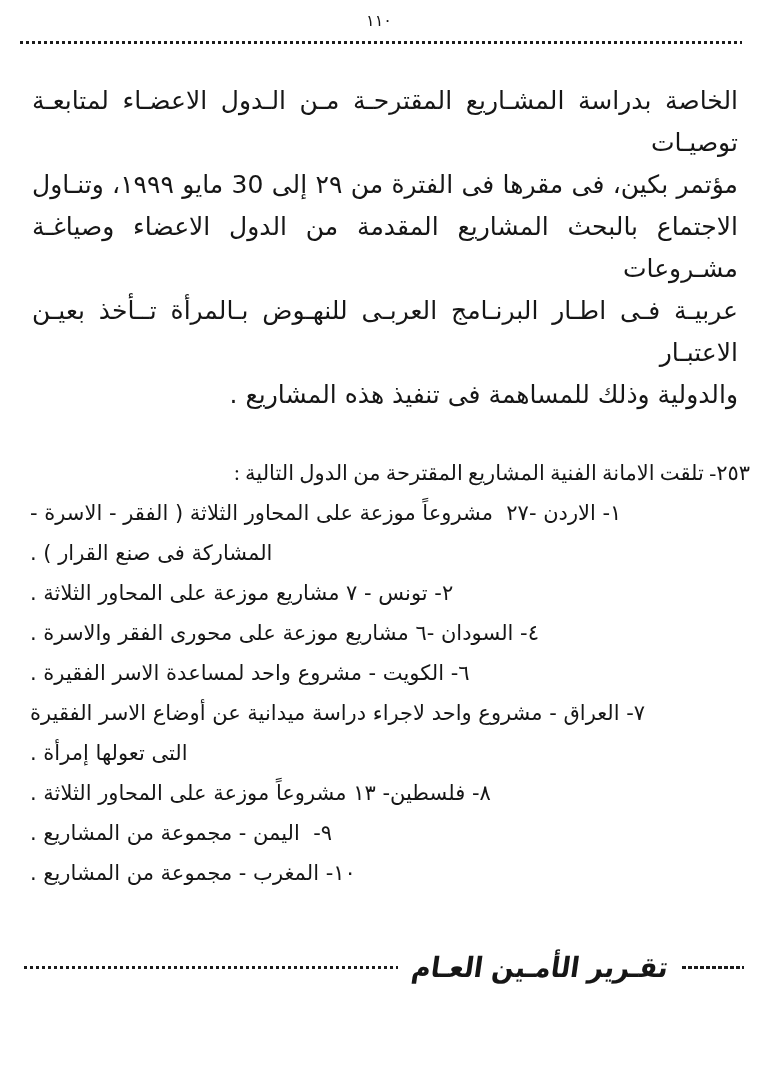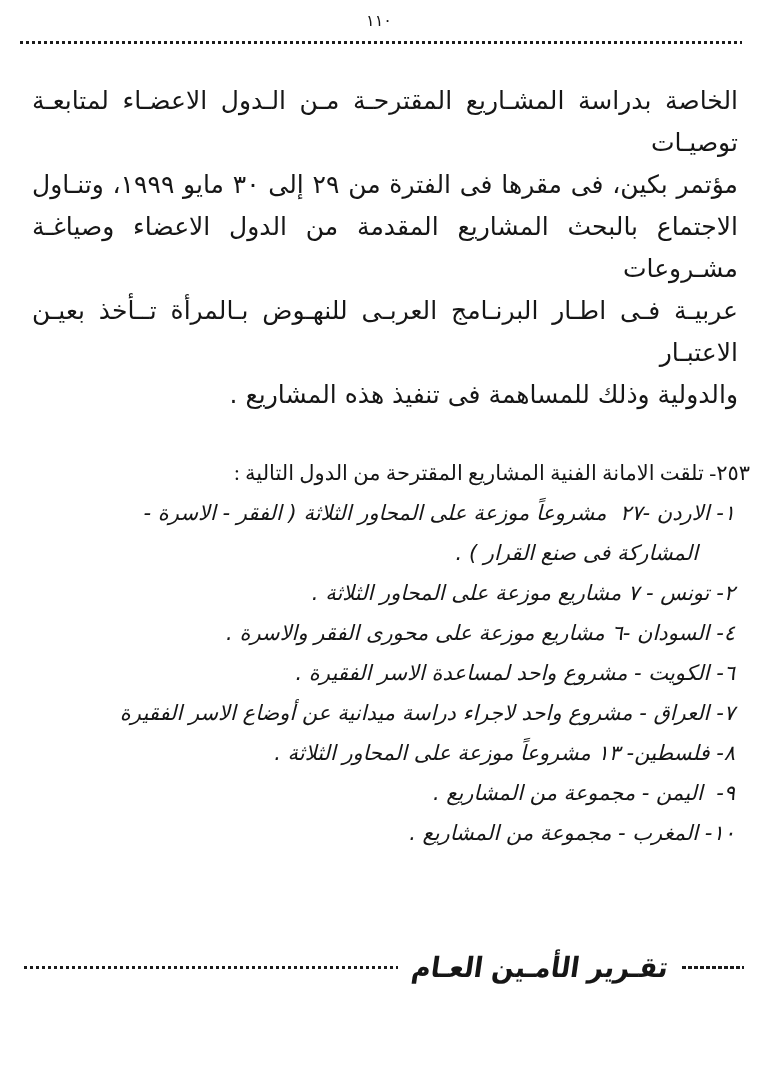--- a/index.html
+++ b/index.html
@@ -56,24 +56,23 @@
   .sec .lead {
     font-size: 21px;
     line-height: 40px;
     text-align: right;
     white-space: pre-wrap;
     font-family: Liberation Serif, serif;
   }
   .sec .item {
     font-size: 21px;
     line-height: 40px;
-    text-align: right;
+    text-align: left;
     padding-right: 15px;
     white-space: pre-wrap;
-    font-style: italic;
   }
   .sec .item.cont {
     padding-right: 52px;
   }
   .footer {
     position: absolute;
     top: 944px;
     right: 14px;
     left: 24px;
     height: 46px;
@@ -107,35 +106,36 @@
 <div class="page">
 
   <div class="page-number">١١٠</div>
 
   <div class="rule rule-top"></div>
 
   <div class="content">
 
     <div class="intro">
       <div class="line">الخاصة بدراسة المشـاريع المقترحـة مـن الـدول الاعضـاء لمتابعـة توصيـات</div>
-      <div class="line">مؤتمر بكين، فى مقرها  فى الفترة من ٢٩ إلى ٣٠ مايو ١٩٩٩، وتنـاول</div>
+      <div class="line">مؤتمر بكين، فى مقرها  فى الفترة من ٢٩ إلى 30 مايو ١٩٩٩، وتنـاول</div>
       <div class="line">الاجتماع بالبحث المشاريع المقدمة من الدول الاعضاء وصياغـة مشـروعات</div>
       <div class="line">عربيـة فـى اطـار البرنـامج العربـى للنهـوض بـالمرأة تــأخذ بعيـن الاعتبـار</div>
       <div class="line last">والدولية وذلك للمساهمة فى تنفيذ هذه المشاريع .</div>
     </div>
 
     <div class="sec">
       <div class="lead">٢٥٣- تلقت الامانة الفنية المشاريع المقترحة من الدول التالية :</div>
 
       <div class="item">١- الاردن -٢٧  مشروعاً موزعة على المحاور الثلاثة ( الفقر - الاسرة -</div>
       <div class="item cont">المشاركة فى صنع القرار ) .</div>
       <div class="item">٢- تونس - ٧ مشاريع موزعة على المحاور الثلاثة .</div>
       <div class="item">٤- السودان -٦ مشاريع موزعة على محورى الفقر والاسرة .</div>
       <div class="item">٦- الكويت - مشروع واحد لمساعدة الاسر الفقيرة .</div>
       <div class="item">٧- العراق - مشروع واحد لاجراء دراسة ميدانية عن أوضاع الاسر الفقيرة</div>
+      <div class="item cont">التى تعولها إمرأة .</div>
       <div class="item">٨- فلسطين- ١٣ مشروعاً موزعة على المحاور الثلاثة .</div>
       <div class="item">٩-  اليمن - مجموعة من المشاريع .</div>
       <div class="item">١٠- المغرب - مجموعة من المشاريع .</div>
     </div>
 
   </div>
 
   <div class="footer">
     <div class="f-dash"></div>
     <div class="signature">تقـرير الأمـين العـام</div>

